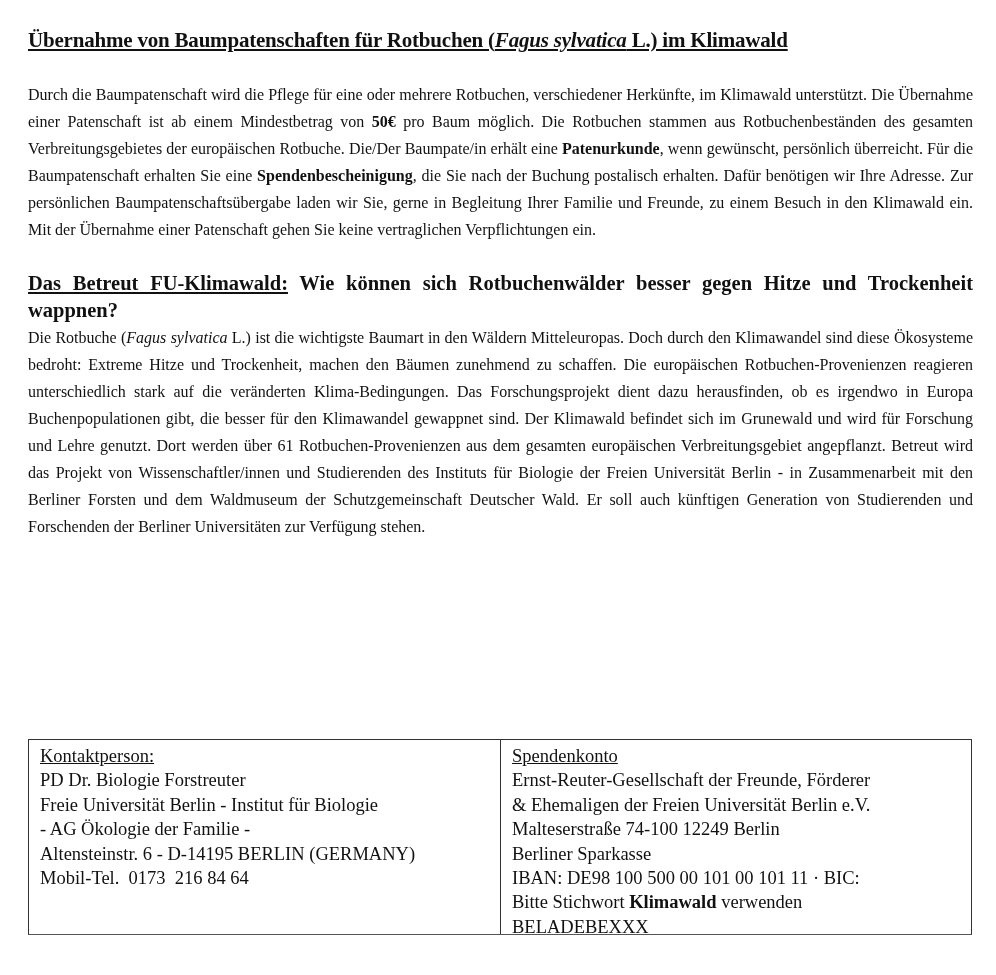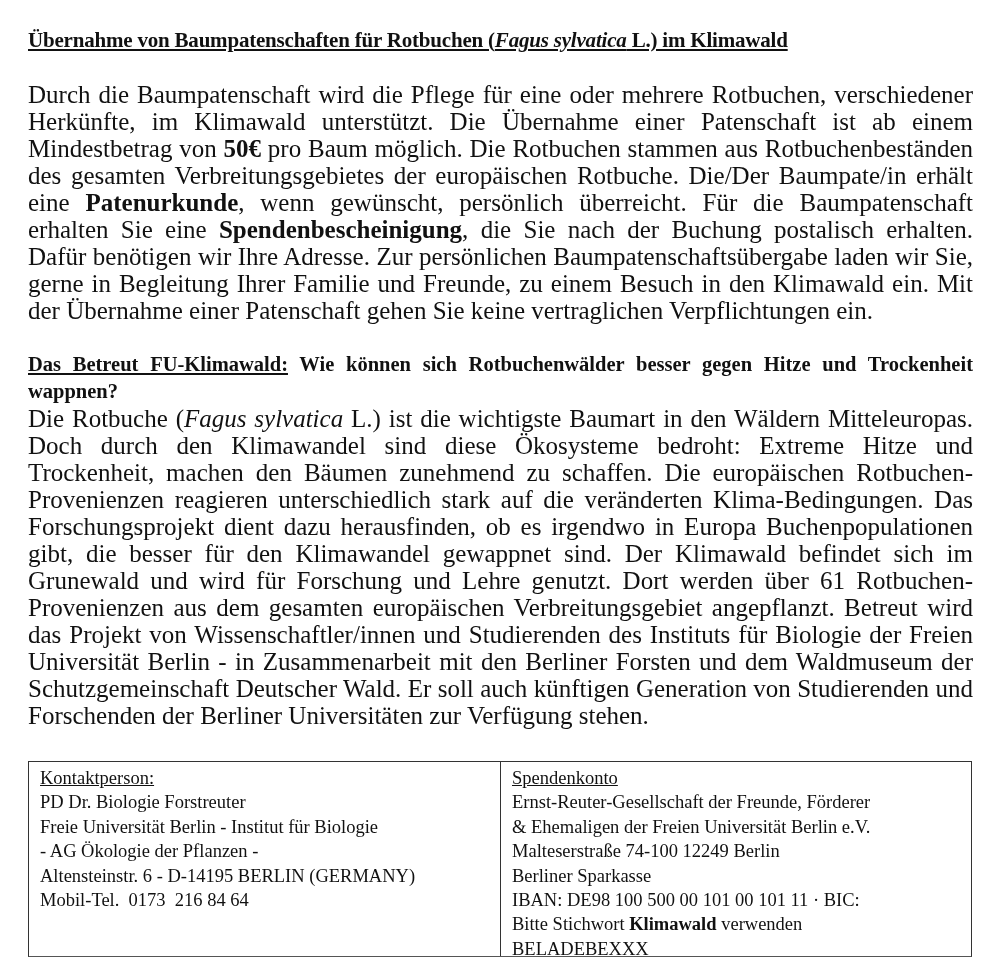--- a/index.html
+++ b/index.html
@@ -24,21 +24,21 @@
     .title {
       font-size: 21px;
       font-weight: bold;
       text-decoration: underline;
       line-height: 28px;
       margin: 0;
       letter-spacing: -0.2px;
       white-space: nowrap;
     }
     .para {
-      font-size: 25px;
+      font-size: 16px;
       line-height: 27px;
       text-align: justify;
       margin: 0;
     }
     .para-1 {
       margin-top: 27px;
     }
     .heading2 {
       font-size: 20.5px;
       font-weight: bold;
@@ -49,21 +49,21 @@
     .heading2 .u {
       text-decoration: underline;
     }
     .para-2 { margin-top: 0; }
     b { font-weight: bold; }
     i { font-style: italic; }
 
     .info-table {
       position: absolute;
       left: 28px;
-      top: 761px;
+      top: 739px;
       width: 944px;
       height: 196px;
       border: 1.5px solid #333333;
       border-bottom-color: #555555;
       display: flex;
       box-sizing: border-box;
     }
     .cell {
       box-sizing: border-box;
       padding: 4px 10px 0 11px;
@@ -102,21 +102,21 @@
   <h2 class="heading2"><span class="u">Das Betreut FU-Klimawald:</span><span> Wie können sich Rotbuchenwälder besser gegen Hitze und Trockenheit wappnen?</span></h2>
 
   <p class="para para-2"><span>Die Rotbuche (</span><i>Fagus sylvatica</i><span> L.) ist die wichtigste Baumart in den Wäldern Mitteleuropas. Doch durch den Klimawandel sind diese Ökosysteme bedroht: Extreme Hitze und Trockenheit, machen den Bäumen zunehmend zu schaffen. Die europäischen Rotbuchen-Provenienzen reagieren unterschiedlich stark auf die veränderten Klima-Bedingungen. Das Forschungsprojekt dient dazu herausfinden, ob es irgendwo in Europa Buchenpopulationen gibt, die besser für den Klimawandel gewappnet sind. Der Klimawald befindet sich im Grunewald und wird für Forschung und Lehre genutzt. Dort werden über 61 Rotbuchen-Provenienzen aus dem gesamten europäischen Verbreitungsgebiet angepflanzt. Betreut wird das Projekt von Wissenschaftler/innen und Studierenden des Instituts für Biologie der Freien Universität Berlin - in Zusammenarbeit mit den Berliner Forsten und dem Waldmuseum der Schutzgemeinschaft Deutscher Wald. Er soll auch künftigen Generation von Studierenden und Forschenden der Berliner Universitäten zur Verfügung stehen.</span></p>
 </div>
 
 <div class="info-table">
   <div class="cell cell-left">
     <span class="cell-line cell-head">Kontaktperson:</span>
     <span class="cell-line">PD Dr. Biologie Forstreuter</span>
     <span class="cell-line">Freie Universität Berlin - Institut für Biologie</span>
-    <span class="cell-line">- AG Ökologie der Pflanzen -</span>
+    <span class="cell-line">- AG Ökologie der Familie -</span>
     <span class="cell-line">Altensteinstr. 6 - D-14195 BERLIN (GERMANY)</span>
     <span class="cell-line" style="white-space: pre;">Mobil-Tel.  0173  216 84 64</span>
   </div>
   <div class="cell cell-right">
     <span class="cell-line cell-head">Spendenkonto</span>
     <span class="cell-line">Ernst-Reuter-Gesellschaft der Freunde, Förderer</span>
     <span class="cell-line">&amp; Ehemaligen der Freien Universität Berlin e.V.</span>
     <span class="cell-line">Malteserstraße 74-100 12249 Berlin</span>
     <span class="cell-line">Berliner Sparkasse</span>
     <span class="cell-line">IBAN: DE98 100 500 00 101 00 101 11 · BIC:</span>

